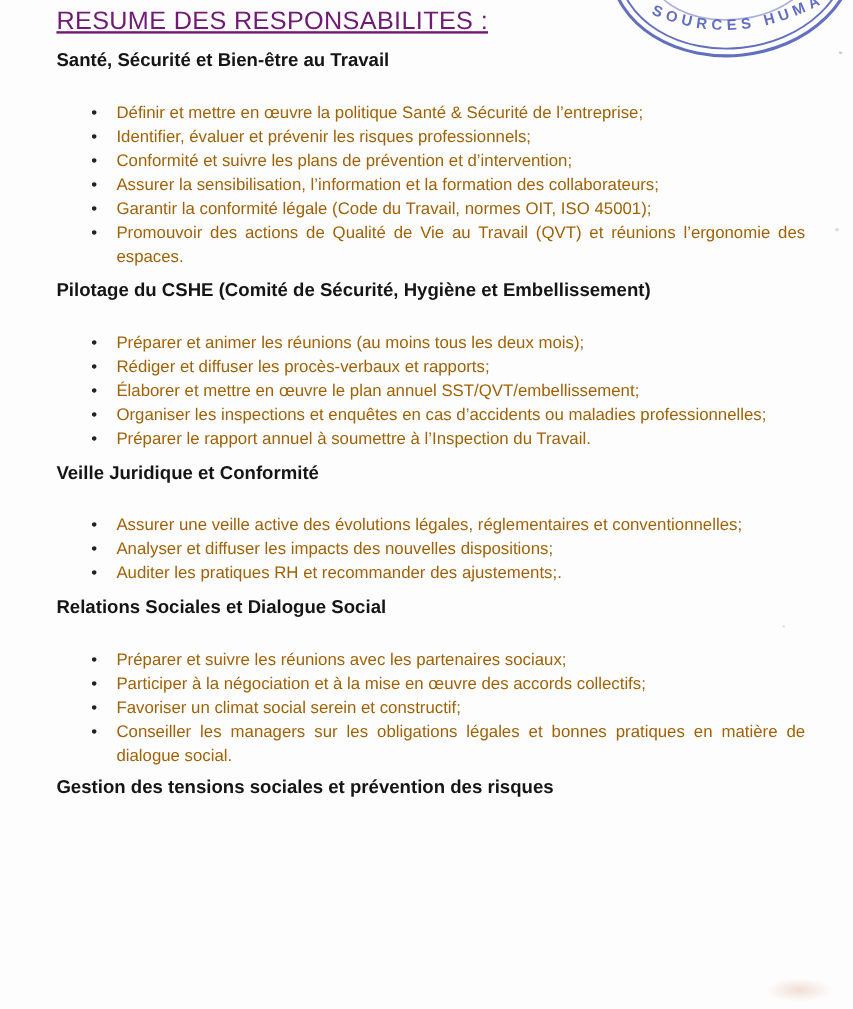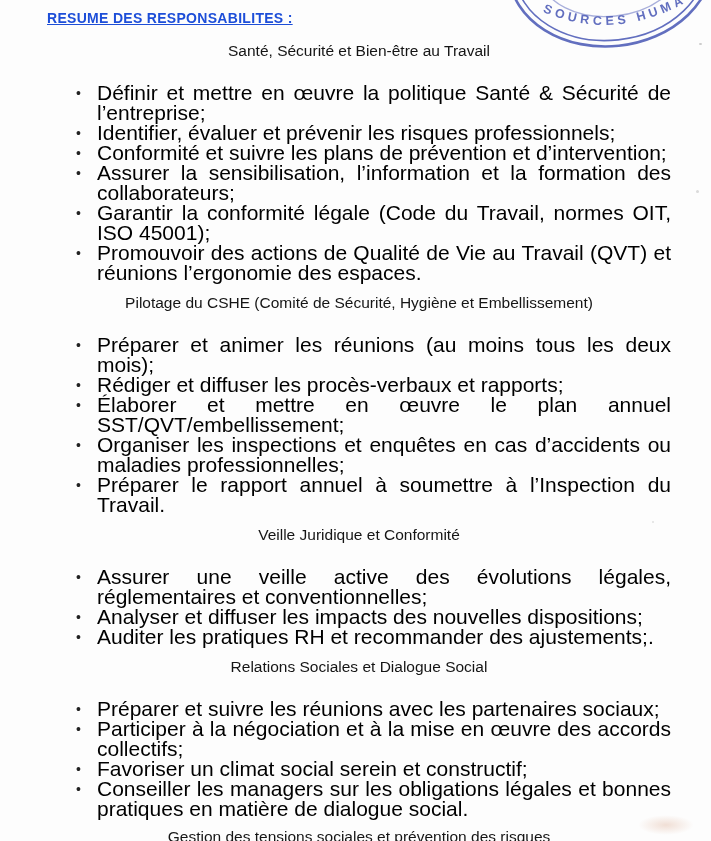--- a/index.html
+++ b/index.html
@@ -6,44 +6,43 @@
   body {
     width: 711px; height: 841px;
     background: #fdfdfd;
     font-family: "Liberation Sans", sans-serif;
     color: #1b1b1b;
     position: relative;
     overflow: hidden;
   }
   .page { padding: 8px 40px 0 47px; position: relative; }
   .title {
-    font-size: 14px; font-weight: 700;
+    font-size: 21px; font-weight: 400;
     text-decoration: underline;
     letter-spacing: .3px;
     margin: 0; line-height: 20px;
-    color: #1d4ed8;
+    color: #701a75;
   }
   h2.sec {
-    font-size: 15.5px; font-weight: 400;
+    font-size: 15.5px; font-weight: 700;
     margin: 10px 0 0; line-height: 20px;
     color: #151515;
-    text-align: center;
   }
   h2.first { margin-top: 13px; }
   h2.tight { margin-top: 8px; }
   ul.blist {
     margin: 22px 0 0; padding: 0 0 0 50px;
     list-style: none;
   }
   ul.blist.tight { margin-top: 18px; }
   ul.blist li {
-    font-size: 21px; line-height: 20px;
+    font-size: 14px; line-height: 20px;
     text-align: justify;
     position: relative;
-    color: #000000;
+    color: #a16207;
   }
   ul.blist li::before {
     content: "\2022";
     position: absolute; left: -21px; top: 0;
     font-size: 14px; color: #222;
   }
   li.wrap-early { max-width: 558px; }
   .stamp {
     position: absolute; top: 0; right: 0;
     overflow: visible;

